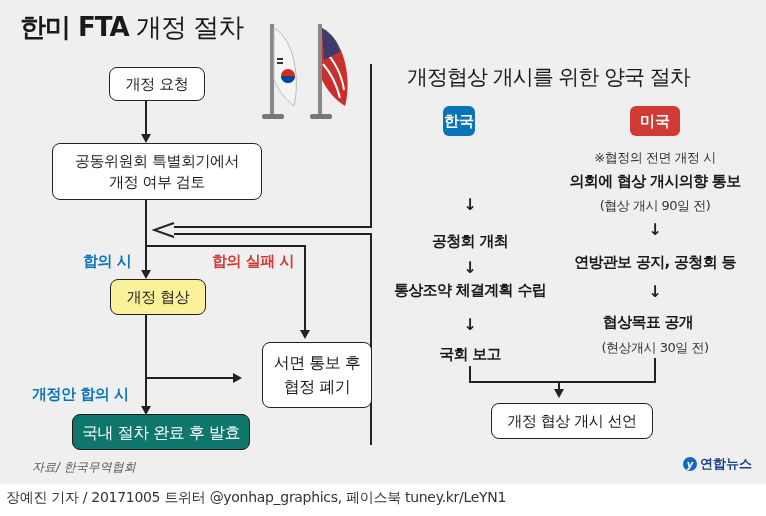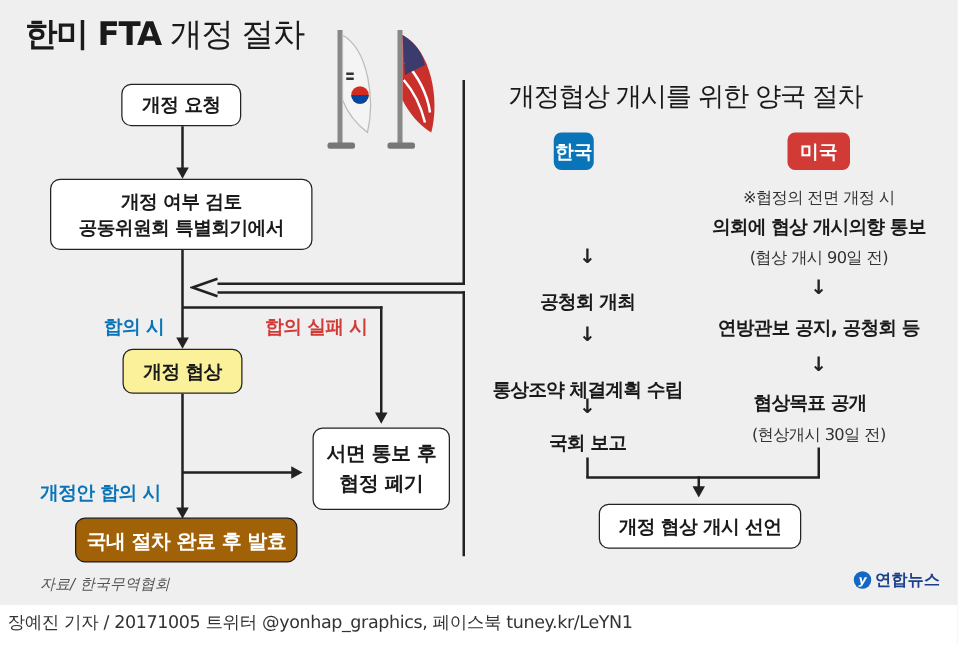--- a/index.html
+++ b/index.html
@@ -2,23 +2,23 @@
 <html><head>
 <meta charset="utf-8">
 <style>
   html,body{margin:0;padding:0;}
   body{width:766px;height:516px;background:#fff;position:relative;overflow:hidden;font-family:"DejaVu Sans","Liberation Sans",sans-serif;color:#1a1a1a;}
   .panel{position:absolute;left:0;top:0;width:766px;height:484px;background:#efefef;}
   .abs{position:absolute;}
   .title{left:20px;top:10px;font-size:26px;letter-spacing:-1px;color:#1a1a1a;white-space:nowrap;}
   .title b{font-weight:bold;}
   .title span.light{font-weight:normal;}
-  .box{position:absolute;border:1.5px solid #222;border-radius:8px;background:#fff;display:flex;align-items:center;justify-content:center;text-align:center;font-weight:bold;font-size:15px;line-height:21px;letter-spacing:-0.5px;box-sizing:border-box;}
+  .box{position:absolute;border:1.5px solid #222;border-radius:8px;background:#fff;display:flex;align-items:center;justify-content:center;text-align:center;font-weight:normal;font-size:15px;line-height:21px;letter-spacing:-0.5px;box-sizing:border-box;margin-left:12px;}
   .box.yellow{background:#fbf19a;}
-  .box.black{background:#a16207;color:#fff;border-color:#1b1b1b;font-size:16px;}
+  .box.black{background:#0f766e;color:#fff;border-color:#1b1b1b;font-size:16px;}
   .line{position:absolute;background:#222;}
   .arrow-down{position:absolute;width:0;height:0;border-left:5px solid transparent;border-right:5px solid transparent;border-top:9px solid #222;}
   .arrow-right{position:absolute;width:0;height:0;border-top:5px solid transparent;border-bottom:5px solid transparent;border-left:9px solid #222;}
   .lbl{position:absolute;font-weight:bold;font-size:15px;letter-spacing:-0.5px;white-space:nowrap;line-height:20px;}
   .blue{color:#0a74b9;}
   .red{color:#d23a36;}
   .r-title{left:407px;top:63px;font-size:21px;letter-spacing:-1px;color:#1a1a1a;white-space:nowrap;}
   .badge{position:absolute;color:#fff;font-weight:bold;font-size:15px;border-radius:6px;display:flex;align-items:center;justify-content:center;}
   .step{position:absolute;font-size:15px;font-weight:bold;letter-spacing:-0.7px;white-space:nowrap;text-align:center;transform:translateX(-50%);color:#1a1a1a;}
   .small{position:absolute;font-size:13px;letter-spacing:-0.5px;white-space:nowrap;transform:translateX(-50%);color:#333;}
@@ -55,22 +55,22 @@
   </svg>
 
   <div class="box" style="left:97px;top:67px;width:96px;height:34px;">
     <span>개정 요청</span>
   </div>
   <div class="line" style="left:145px;top:101px;width:2px;height:37px;"></div>
   <div class="arrow-down" style="left:141px;top:134px;"></div>
 
   <div class="box" style="left:40px;top:143px;width:210px;height:57px;">
     <div>
+        <div>공동위원회 특별회기에서</div>
         <div>개정 여부 검토</div>
-        <div>공동위원회 특별회기에서</div>
       </div>
   </div>
   <div class="line" style="left:145px;top:200px;width:2px;height:72px;"></div>
   <div class="arrow-down" style="left:141px;top:270px;"></div>
 
   <div class="line" style="left:370px;top:64px;width:2px;height:163px;"></div>
   <div class="line" style="left:172px;top:226px;width:200px;height:2px;"></div>
   <div class="line" style="left:172px;top:233px;width:200px;height:2px;"></div>
   <div class="line" style="left:370px;top:233px;width:2px;height:212px;"></div>
   <svg class="abs" style="left:152px;top:220px" width="24" height="20">
@@ -111,21 +111,21 @@
   <div class="badge" style="left:443px;top:106px;width:32px;height:30px;background:#0a74b9;">
     <span>한국</span>
   </div>
   <div class="badge" style="left:630px;top:106px;width:50px;height:30px;background:#d23a36;">
     <span>미국</span>
   </div>
 
   <div class="darr" style="left:470px;top:197px;">↓</div>
   <div class="step" style="left:470px;top:232px;">공청회 개최</div>
   <div class="darr" style="left:470px;top:260px;">↓</div>
-  <div class="step" style="left:470px;top:303px;">통상조약 체결계획 수립</div>
+  <div class="step" style="left:470px;top:281px;">통상조약 체결계획 수립</div>
   <div class="darr" style="left:470px;top:317px;">↓</div>
   <div class="step" style="left:470px;top:345px;">국회 보고</div>
 
   <div class="small" style="left:655px;top:149px;">※협정의 전면 개정 시</div>
   <div class="step" style="left:655px;top:172px;">의회에 협상 개시의향 통보</div>
   <div class="small" style="left:655px;top:197px;">(협상 개시 90일 전)</div>
   <div class="darr" style="left:655px;top:222px;">↓</div>
   <div class="step" style="left:655px;top:253px;">연방관보 공지, 공청회 등</div>
   <div class="darr" style="left:655px;top:284px;">↓</div>
   <div class="step" style="left:622px;top:313px;margin-left:26px;">협상목표 공개</div>

